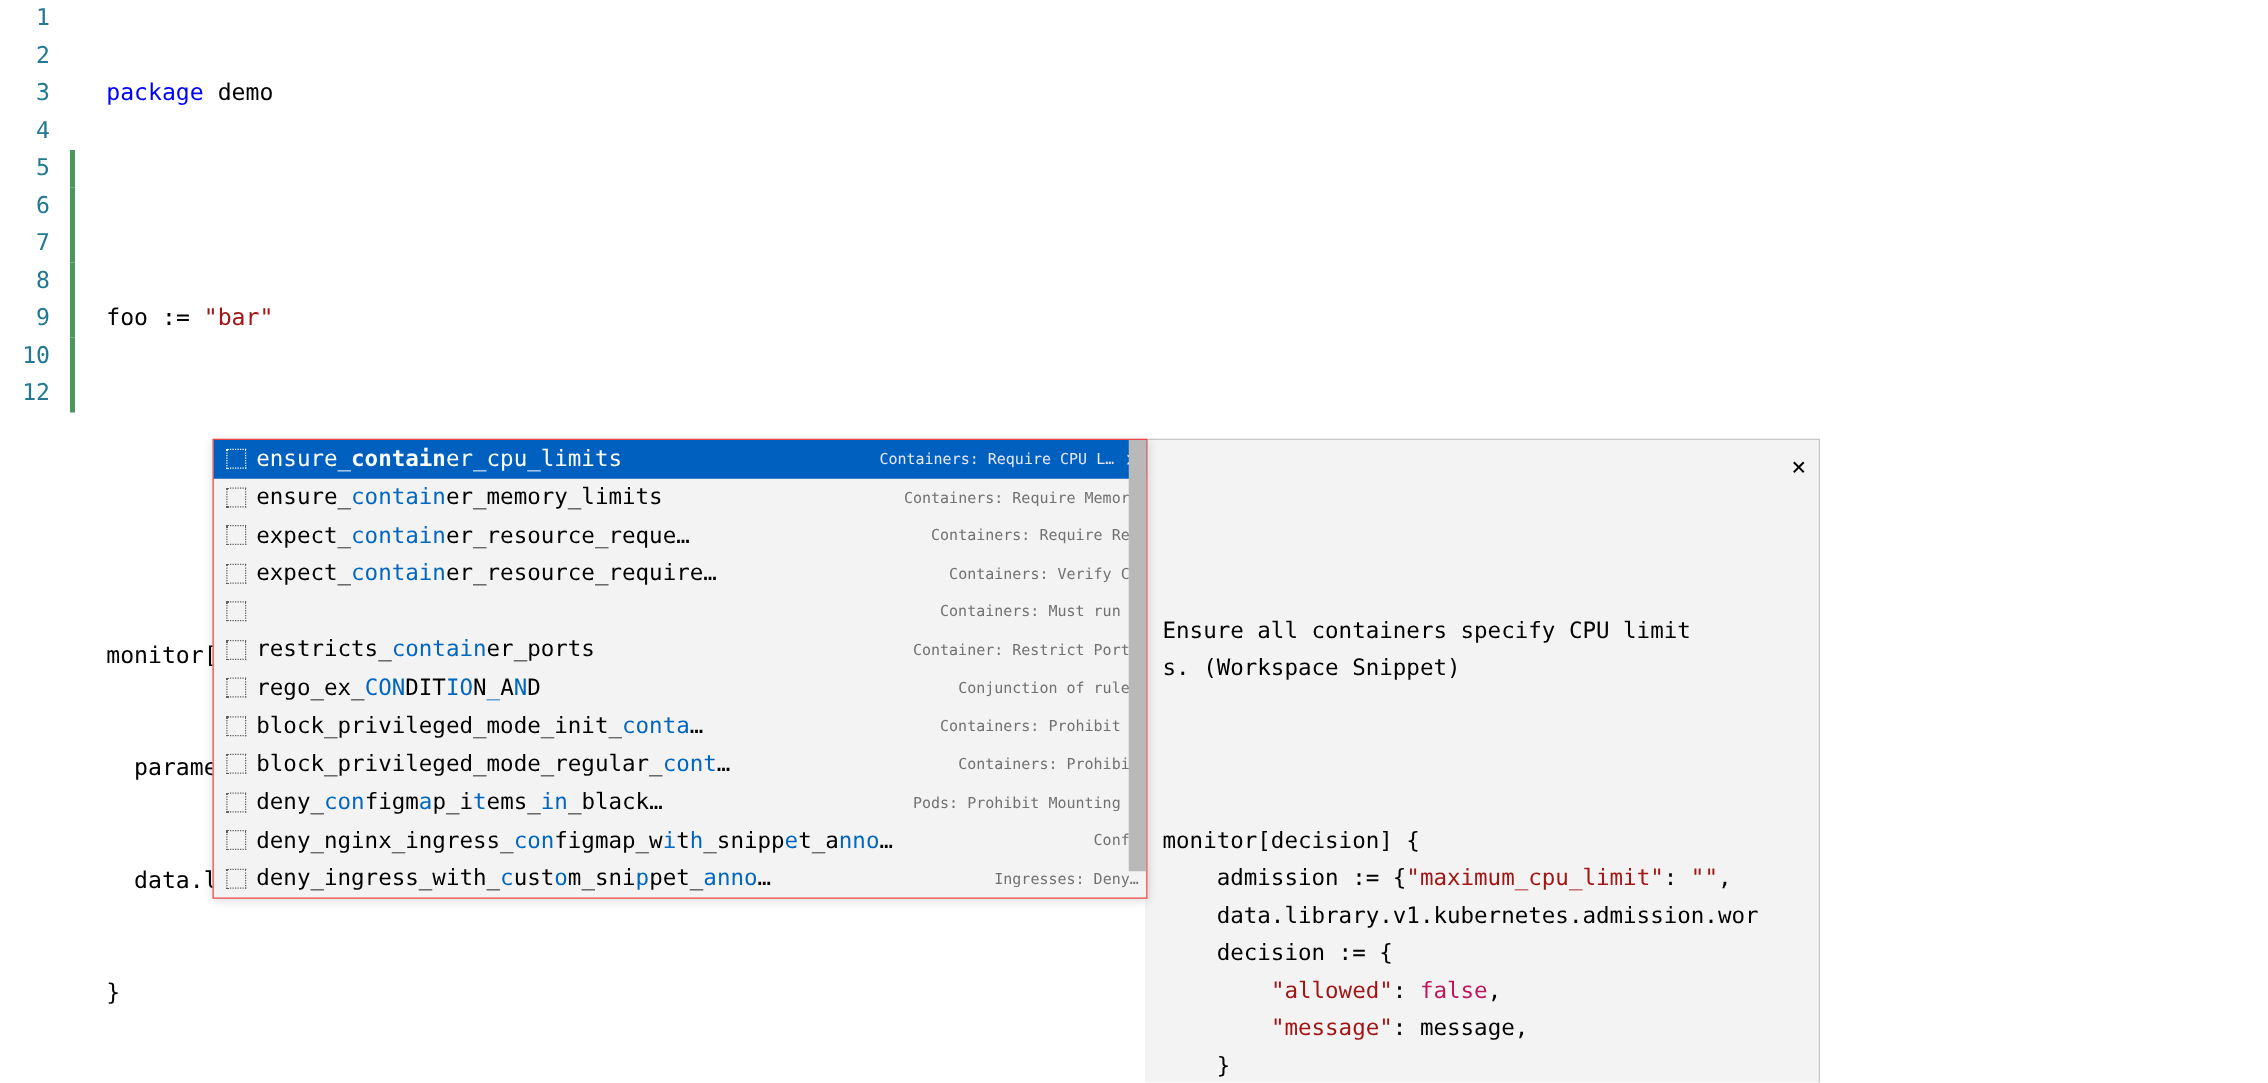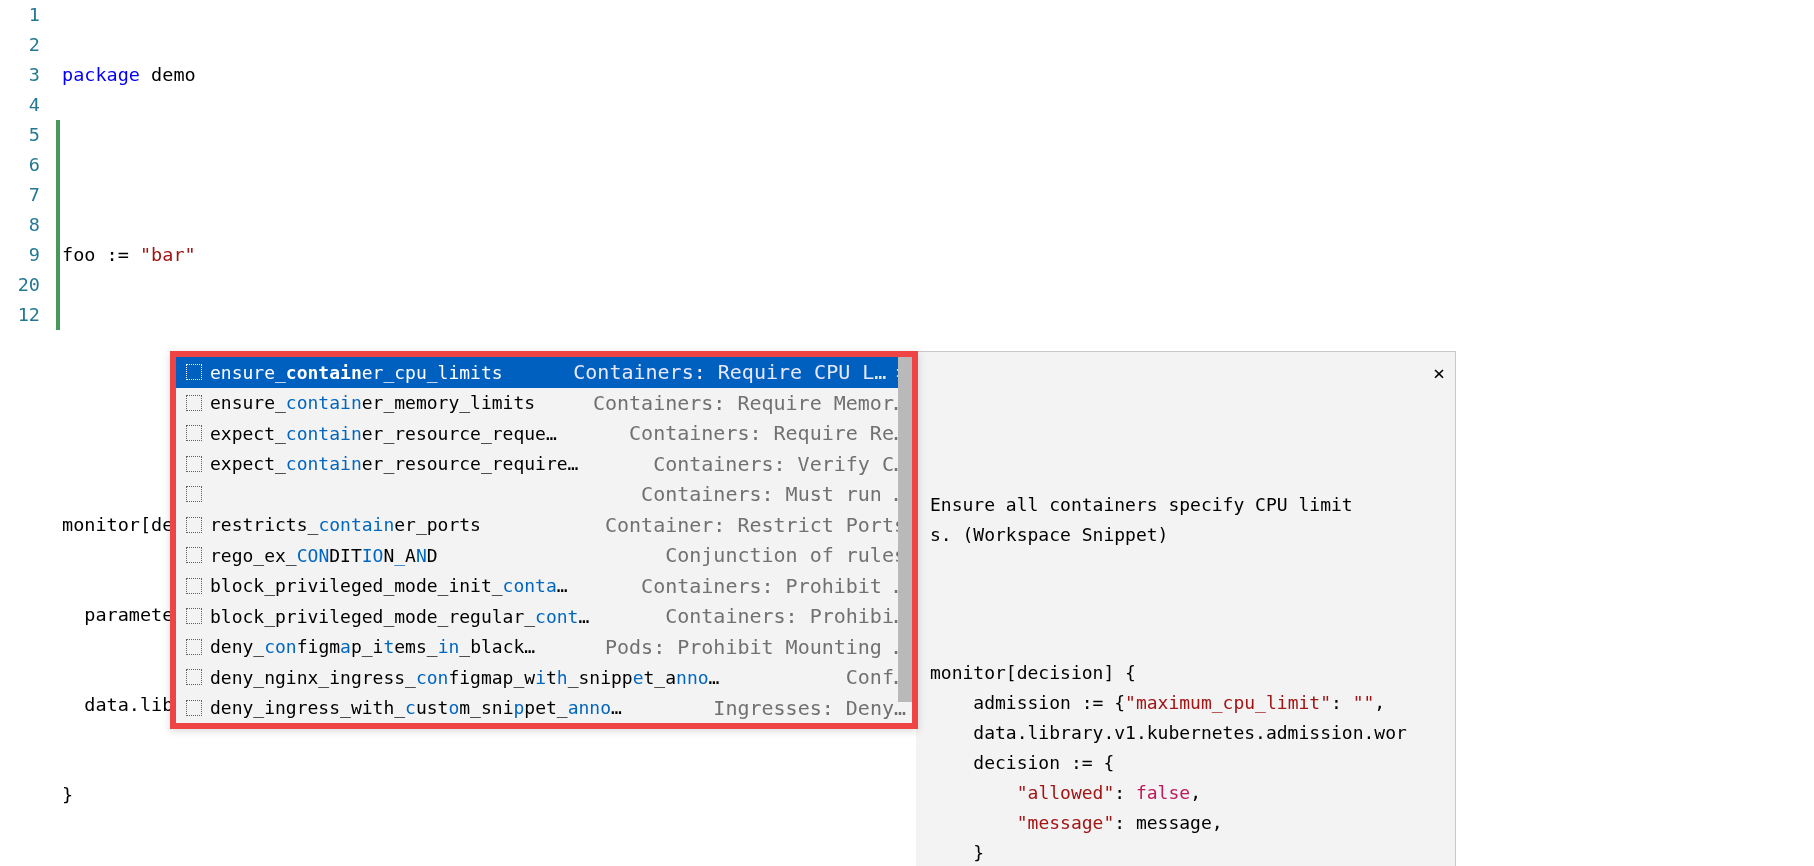--- a/index.html
+++ b/index.html
@@ -32,34 +32,34 @@
     left: 56px;
     width: 4px;
     height: 30px;
     background: #48985d;
   }
   .code {
     flex: 1;
     line-height: 30px;
     white-space: pre;
   }
-  .code-line { height: 30px; }
+  .code-line { height: 30px; margin-left: 23px; }
   .kw-package { color: #0000ff; }
   .kw-with { color: #0000ff; }
   .kw-as { color: #0000ff; }
   .ident { color: #000000; }
   .str { color: #a31515; }
 
   .suggest-widget {
     position: absolute;
     left: 170px;
     top: 351px;
     width: 748px;
     background: #f3f3f3;
-    border: 6px solid #ef4444;
+    border: 1px solid #ef4444;
     box-shadow: 0 2px 8px rgba(0,0,0,0.15);
     z-index: 10;
   }
   .suggest-row {
     display: flex;
     align-items: center;
     height: 30.5px;
     padding: 0 6px 0 6px;
     gap: 8px;
     font-size: 18px;
@@ -84,21 +84,21 @@
     white-space: nowrap;
     overflow: hidden;
   }
   .suggest-desc {
     flex: 1;
     text-align: right;
     color: #717171;
     white-space: nowrap;
     overflow: hidden;
     text-overflow: ellipsis;
-    font-size: 20px;
+    font-size: 12px;
     padding-left: 8px;
   }
   .suggest-row.selected .suggest-desc {
     color: #e8e8ff;
   }
   .sel-chevron {
     color: #ffffff;
     margin-left: 2px;
     font-size: 16px;
   }
@@ -144,21 +144,21 @@
   <div class="gutter" id="gutter">
       <div class="line-num">1</div>
       <div class="line-num">2</div>
       <div class="line-num">3</div>
       <div class="line-num">4</div>
       <div class="line-num modified">5</div>
       <div class="line-num modified">6</div>
       <div class="line-num modified">7</div>
       <div class="line-num modified">8</div>
       <div class="line-num modified">9</div>
-      <div class="line-num modified">20</div>
+      <div class="line-num modified">10</div>
       <div class="line-num modified">12</div>
     </div>
   <div class="code">
     <div class="code-line"><span class="kw-package">package</span> <span class="ident">demo</span></div>
     <div class="code-line"></div>
     <div class="code-line"><span>foo</span> <span>:=</span> <span class="str">"bar"</span></div>
     <div class="code-line"></div>
     <div class="code-line"></div>
     <div class="code-line"><span>monitor[decision] {</span></div>
     <div class="code-line">  <span>parameters</span> <span>:=</span> <span>{</span><span class="str">"cpu_limit"</span><span>: </span><span class="str">""</span><span>}</span></div>

